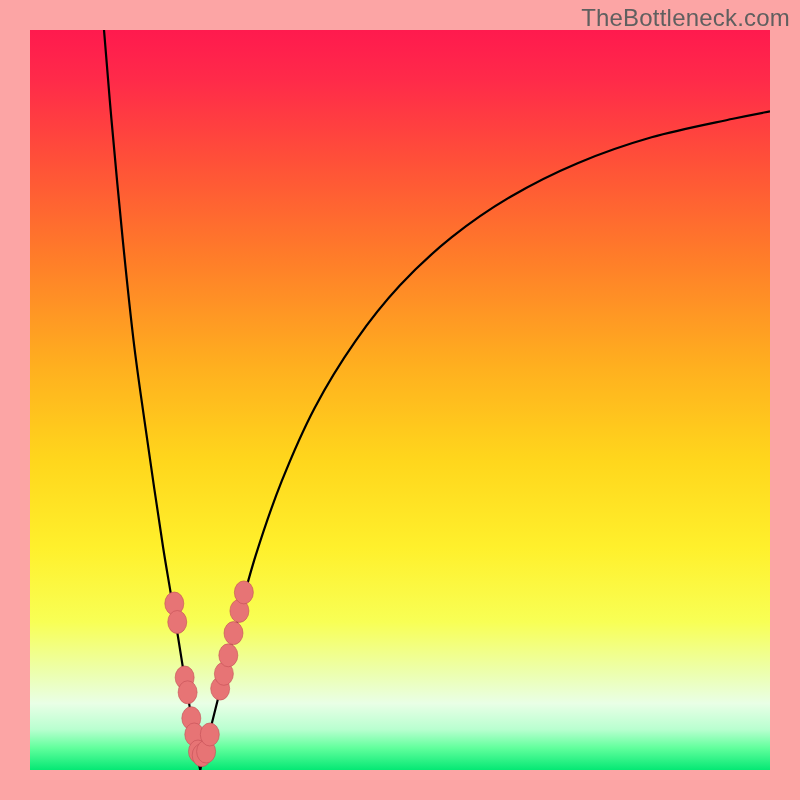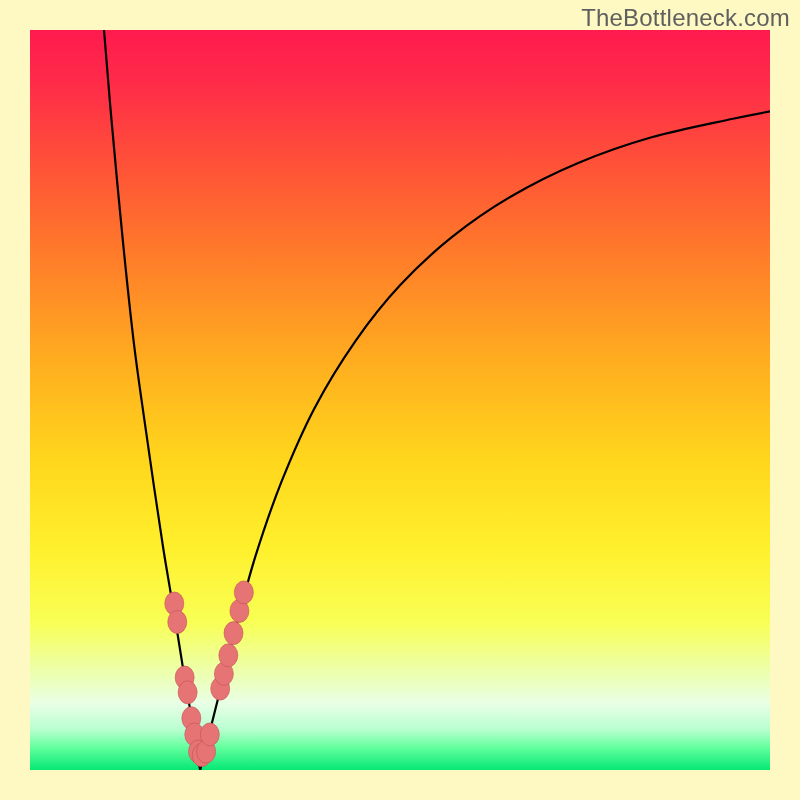--- a/index.html
+++ b/index.html
@@ -9,21 +9,21 @@
     height: 800px;
     overflow: hidden;
     background: #000;
     font-family: Arial, Helvetica, sans-serif;
   }
   .frame {
     position: absolute;
     left: 0; top: 0;
     width: 800px;
     height: 800px;
-    background: #fef9c3;
+    background: #fca5a5;
   }
   .plot {
     position: absolute;
     left: 30px;
     top: 30px;
     width: 740px;
     height: 740px;
   }
   .watermark {
     position: absolute;

